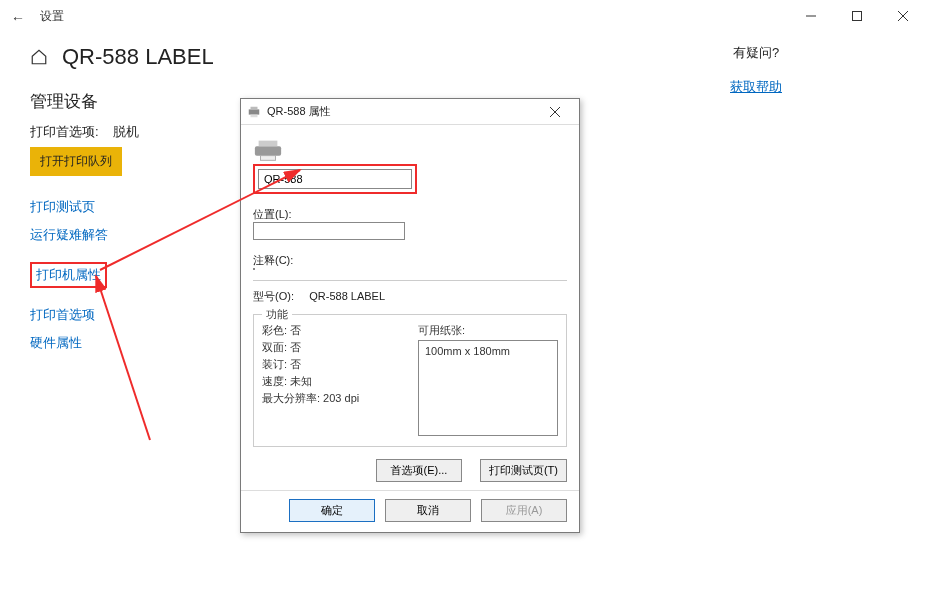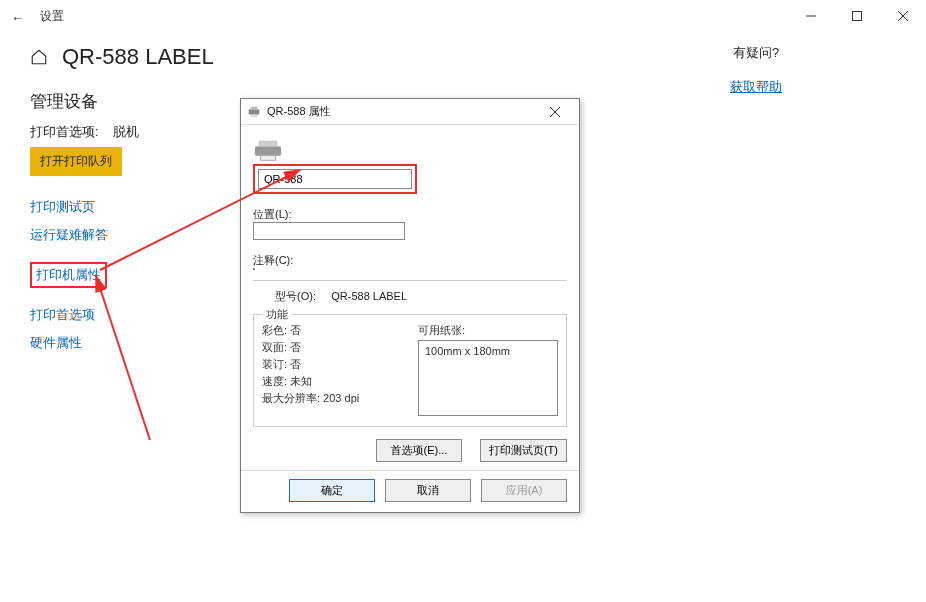--- a/index.html
+++ b/index.html
@@ -34,27 +34,27 @@
   .tab.active { border-color: #bbb; background: #fff; position: relative; top: 1px; }
   .dlg-body { padding: 10px 12px 8px; }
   .row { display: flex; align-items: flex-start; margin-bottom: 10px; flex-direction: column; }
   .lbl { width: 50px; color: #222; padding-top: 3px; }
   .printer-icon { width: 30px; height: 24px; }
   .name-input { flex: 1; border: 1px solid #888; padding: 3px 5px; font-size: 11px; }
   .name-wrap { flex: 1; border: 2px solid #ef2b2b; padding: 3px; }
   .txt-input { flex: 1; border: 1px solid #888; height: 20px; padding: 2px 4px; font-size: 11px; }
   .txt-area { flex: 1; border: 1px solid #888; height: 54px; }
   .hr { border: none; border-top: 1px solid #ccc; margin: 6px 0 8px; }
-  .model-row { margin-bottom: 4px; margin-left: 22px; }
+  .model-row { margin-bottom: 4px; }
   .capgroup { border: 1px solid #ccc; padding: 6px 8px 10px; position: relative; margin-top: 10px; }
   .capgroup .legend { position: absolute; top: -8px; left: 8px; background: #fff; padding: 0 4px; font-size: 11px; color: #444; }
   .capcols { display: flex; gap: 16px; }
   .capcol { flex: 1; }
   .capline { margin: 2px 0; color: #333; }
-  .paperlist { border: 1px solid #888; height: 76px; padding: 4px 6px; font-size: 11px; color: #333; }
+  .paperlist { border: 1px solid #888; height: 96px; padding: 4px 6px; font-size: 11px; color: #333; }
   .btnrow { display: flex; justify-content: flex-end; gap: 18px; margin-top: 12px; }
   .dlg-btn { min-width: 86px; padding: 3px 8px; border: 1px solid #888; background: #efefef; font-size: 11px; }
   .dlg-footer { display: flex; justify-content: flex-end; gap: 10px; padding: 8px 12px 10px; border-top: 1px solid #ddd; }
   .dlg-btn.primary { border: 1px solid #1b6fc2; background: #e5f1fb; }
   .dlg-btn.disabled { color: #999; }
 
   
   .anno { position: absolute; pointer-events: none; }
 </style>
 </head>

